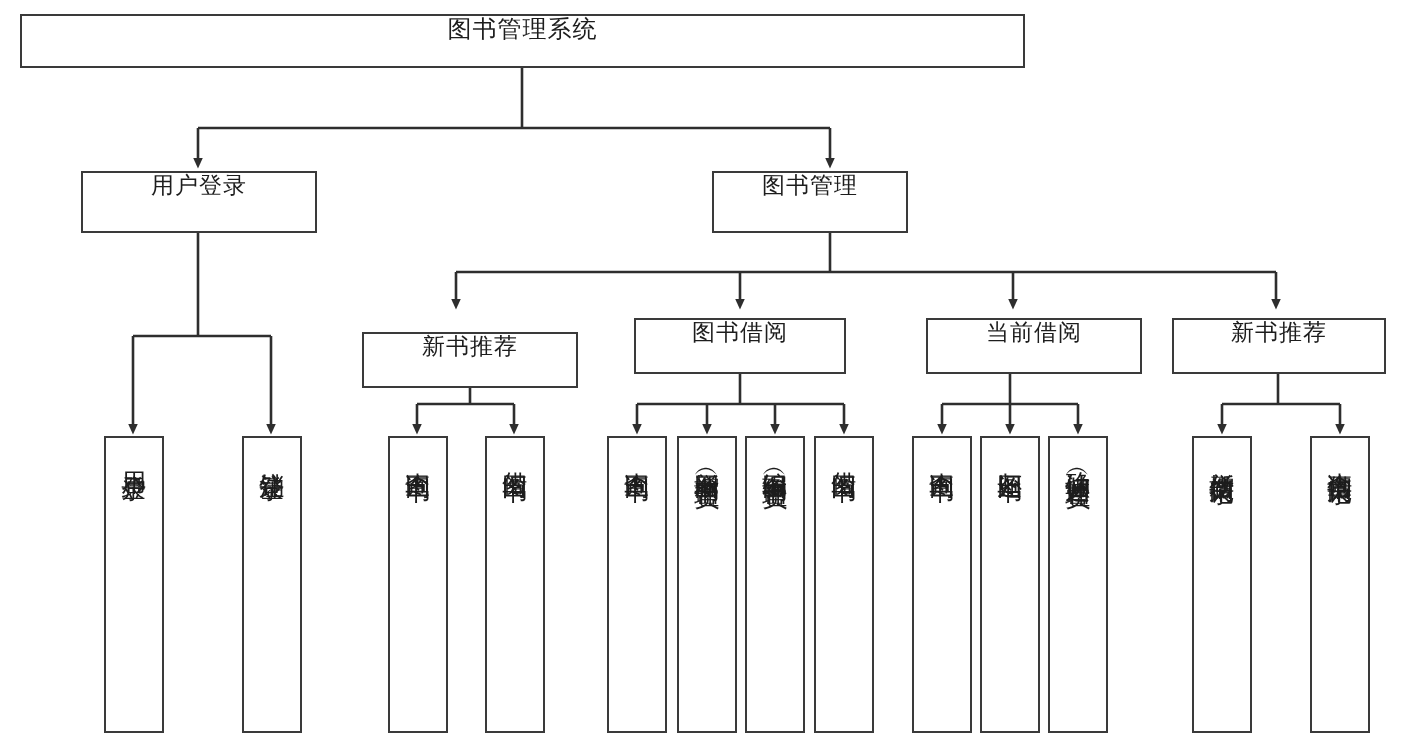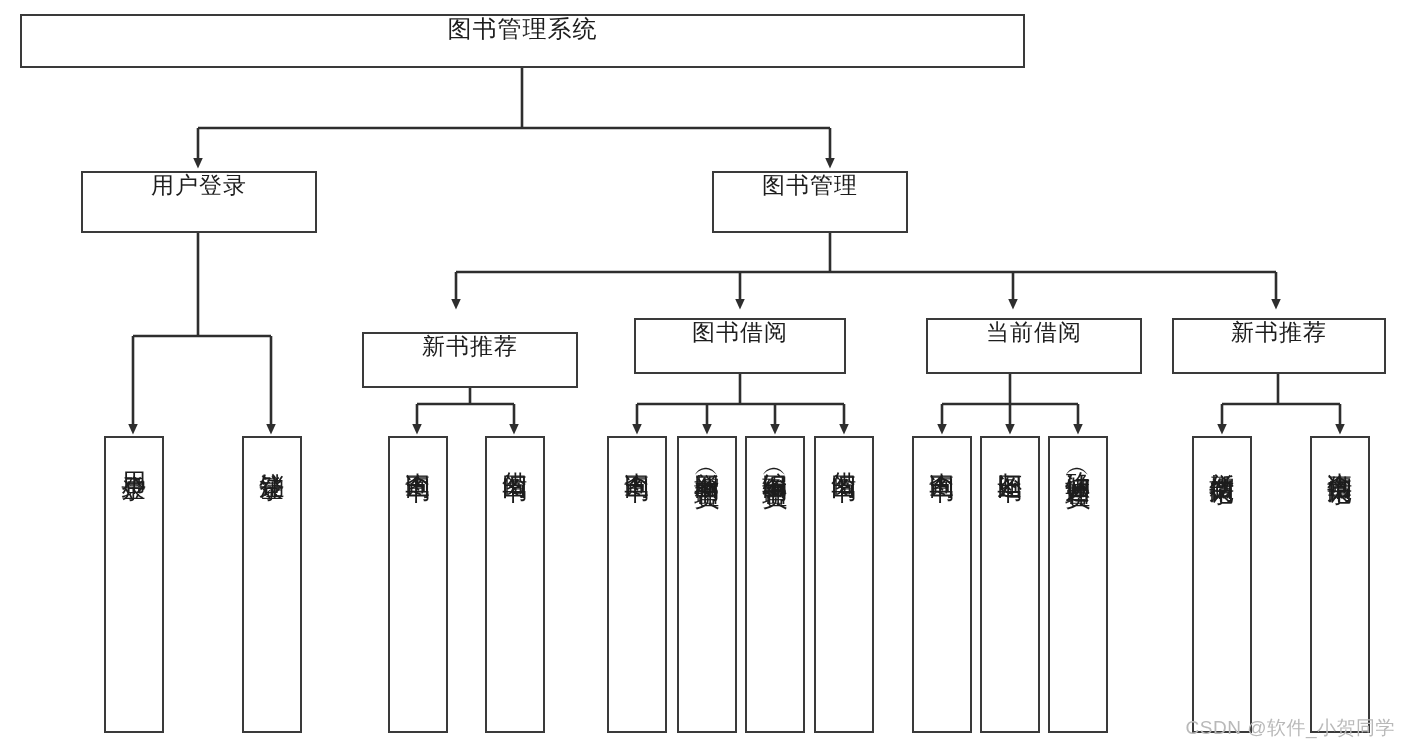--- a/index.html
+++ b/index.html
@@ -182,15 +182,14 @@
     <span class="vtext">确认归还（管理员）</span>
   </div>
 
   <div class="node v" style="left:1192px; top:436px; width:60px; height:297px;">
     <span class="vtext">新增借阅记录</span>
   </div>
   <div class="node v" style="left:1310px; top:436px; width:60px; height:297px;">
     <span class="vtext">查询借阅记录</span>
   </div>
 
-  <div class="watermark">CSDN @软件_小贺同学</div>
 
 </div>
 
 </body></html>

